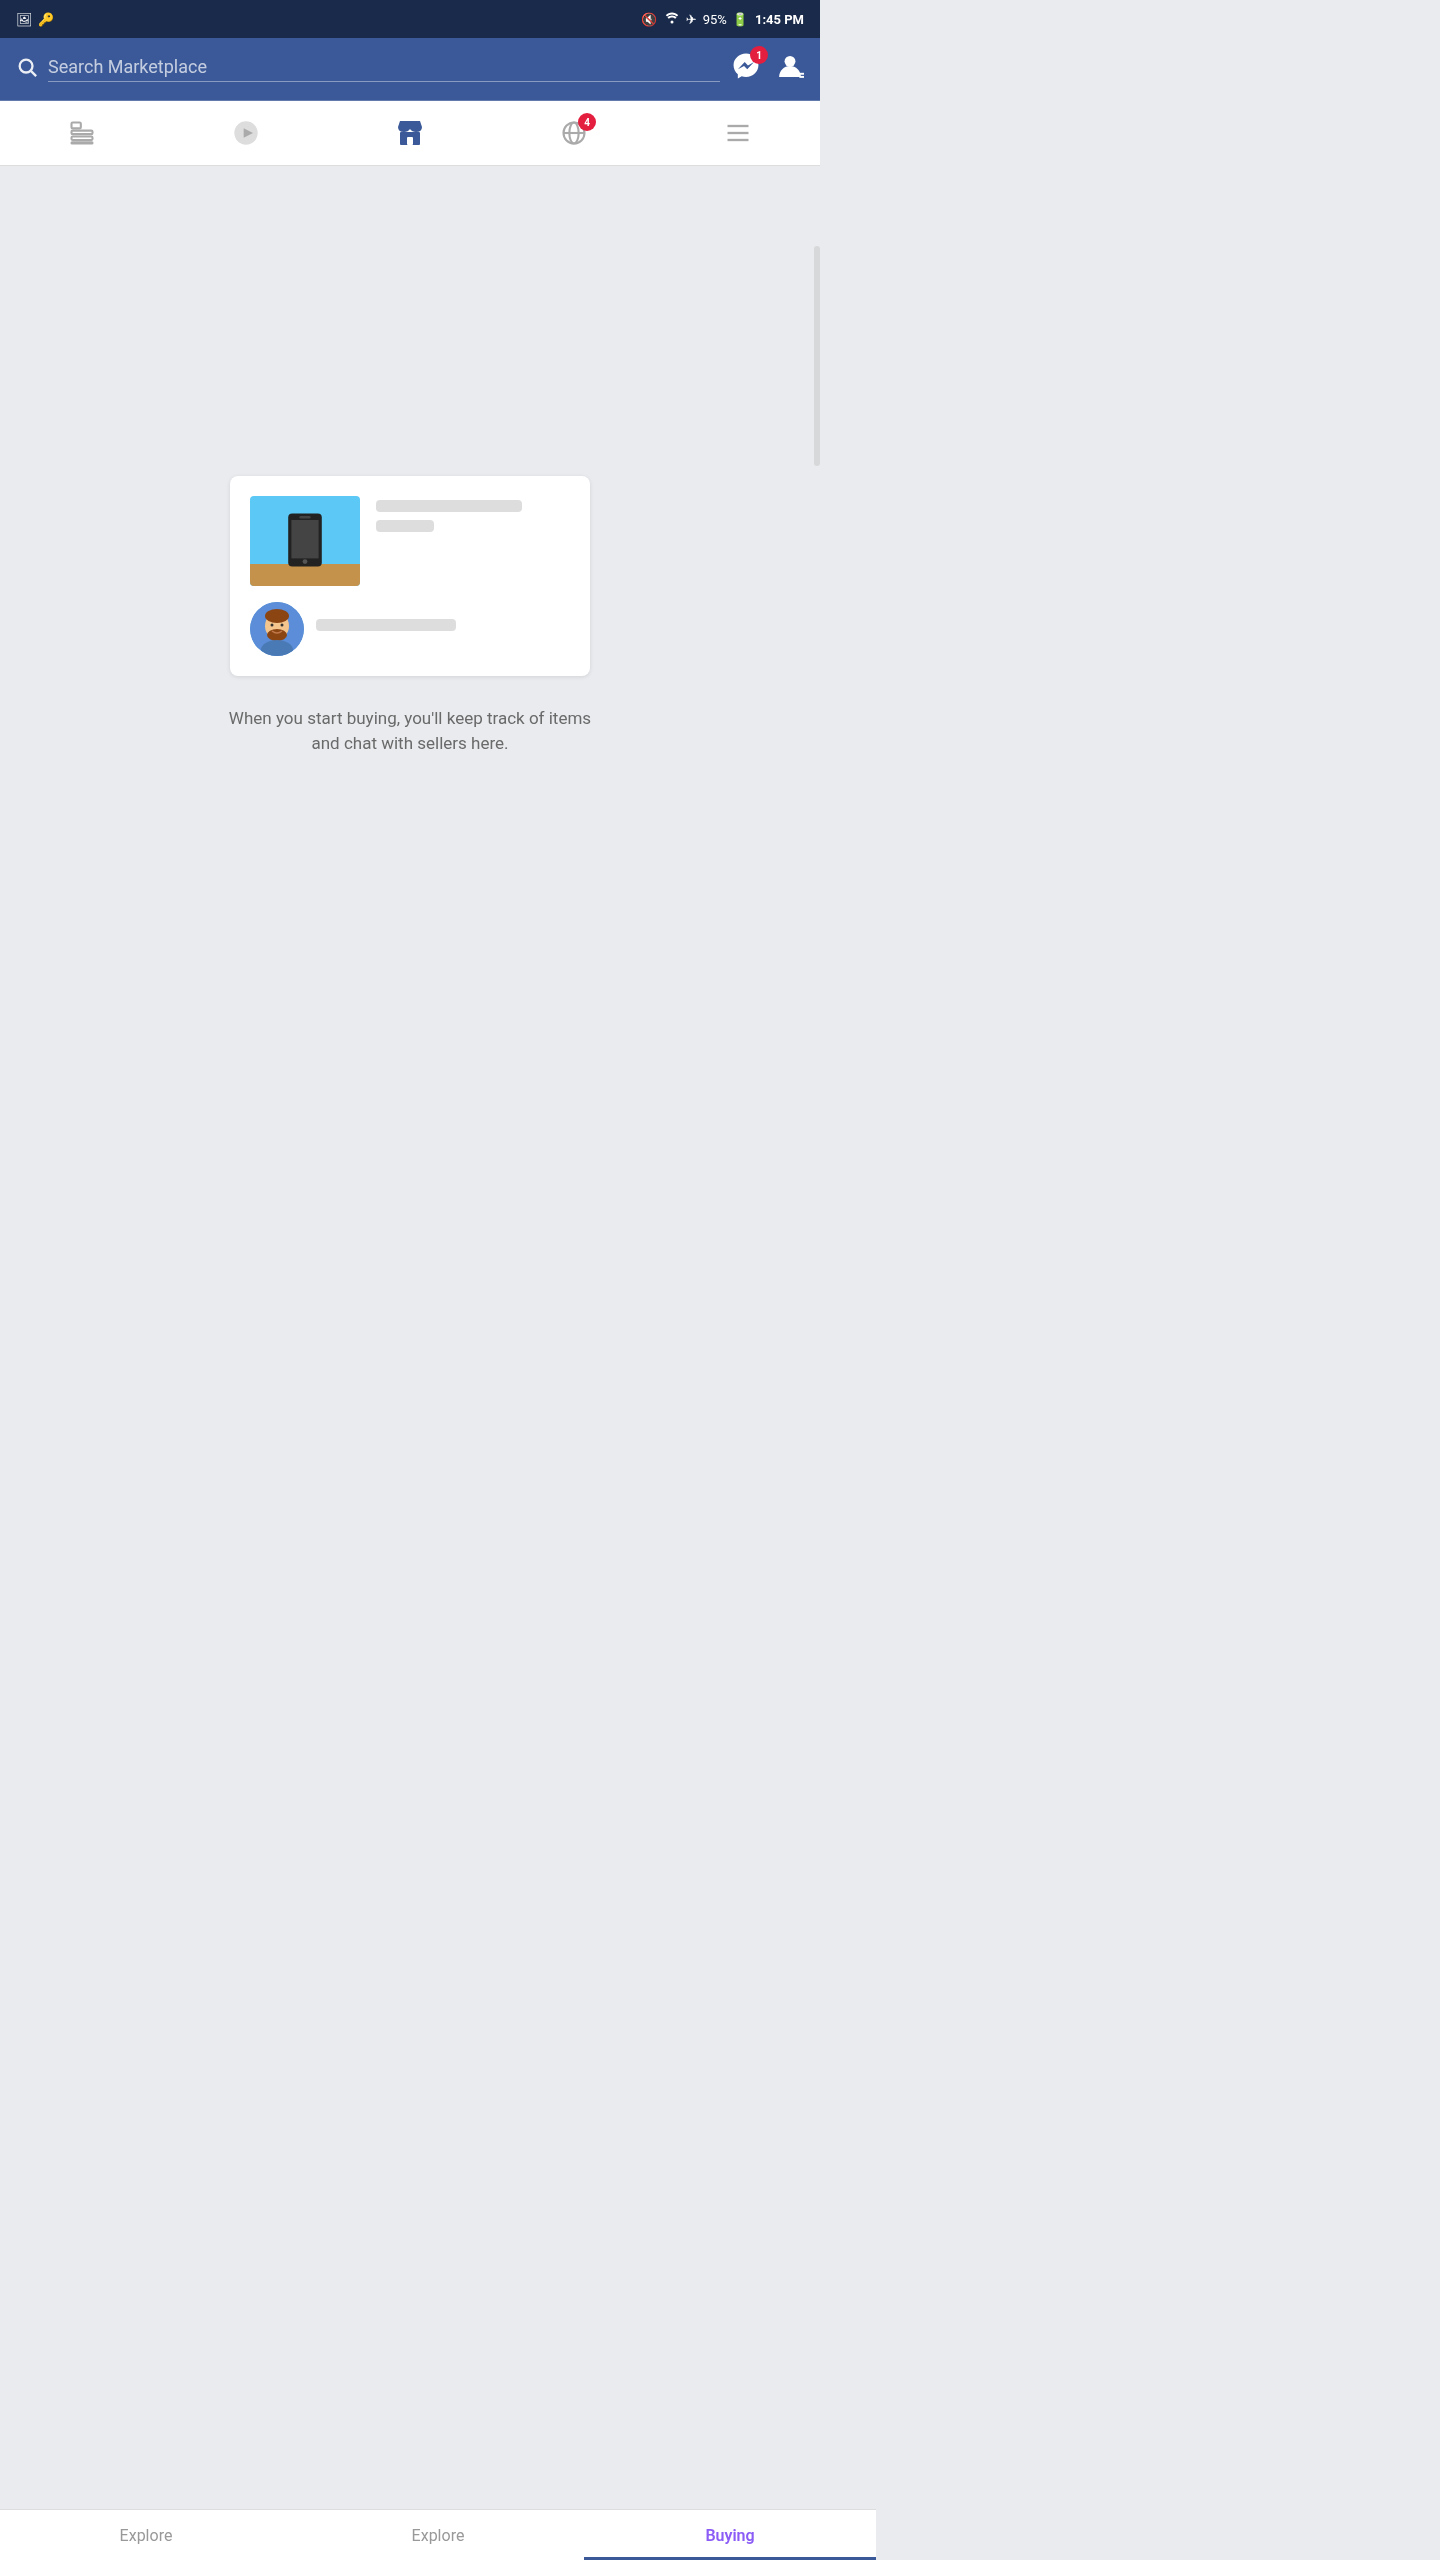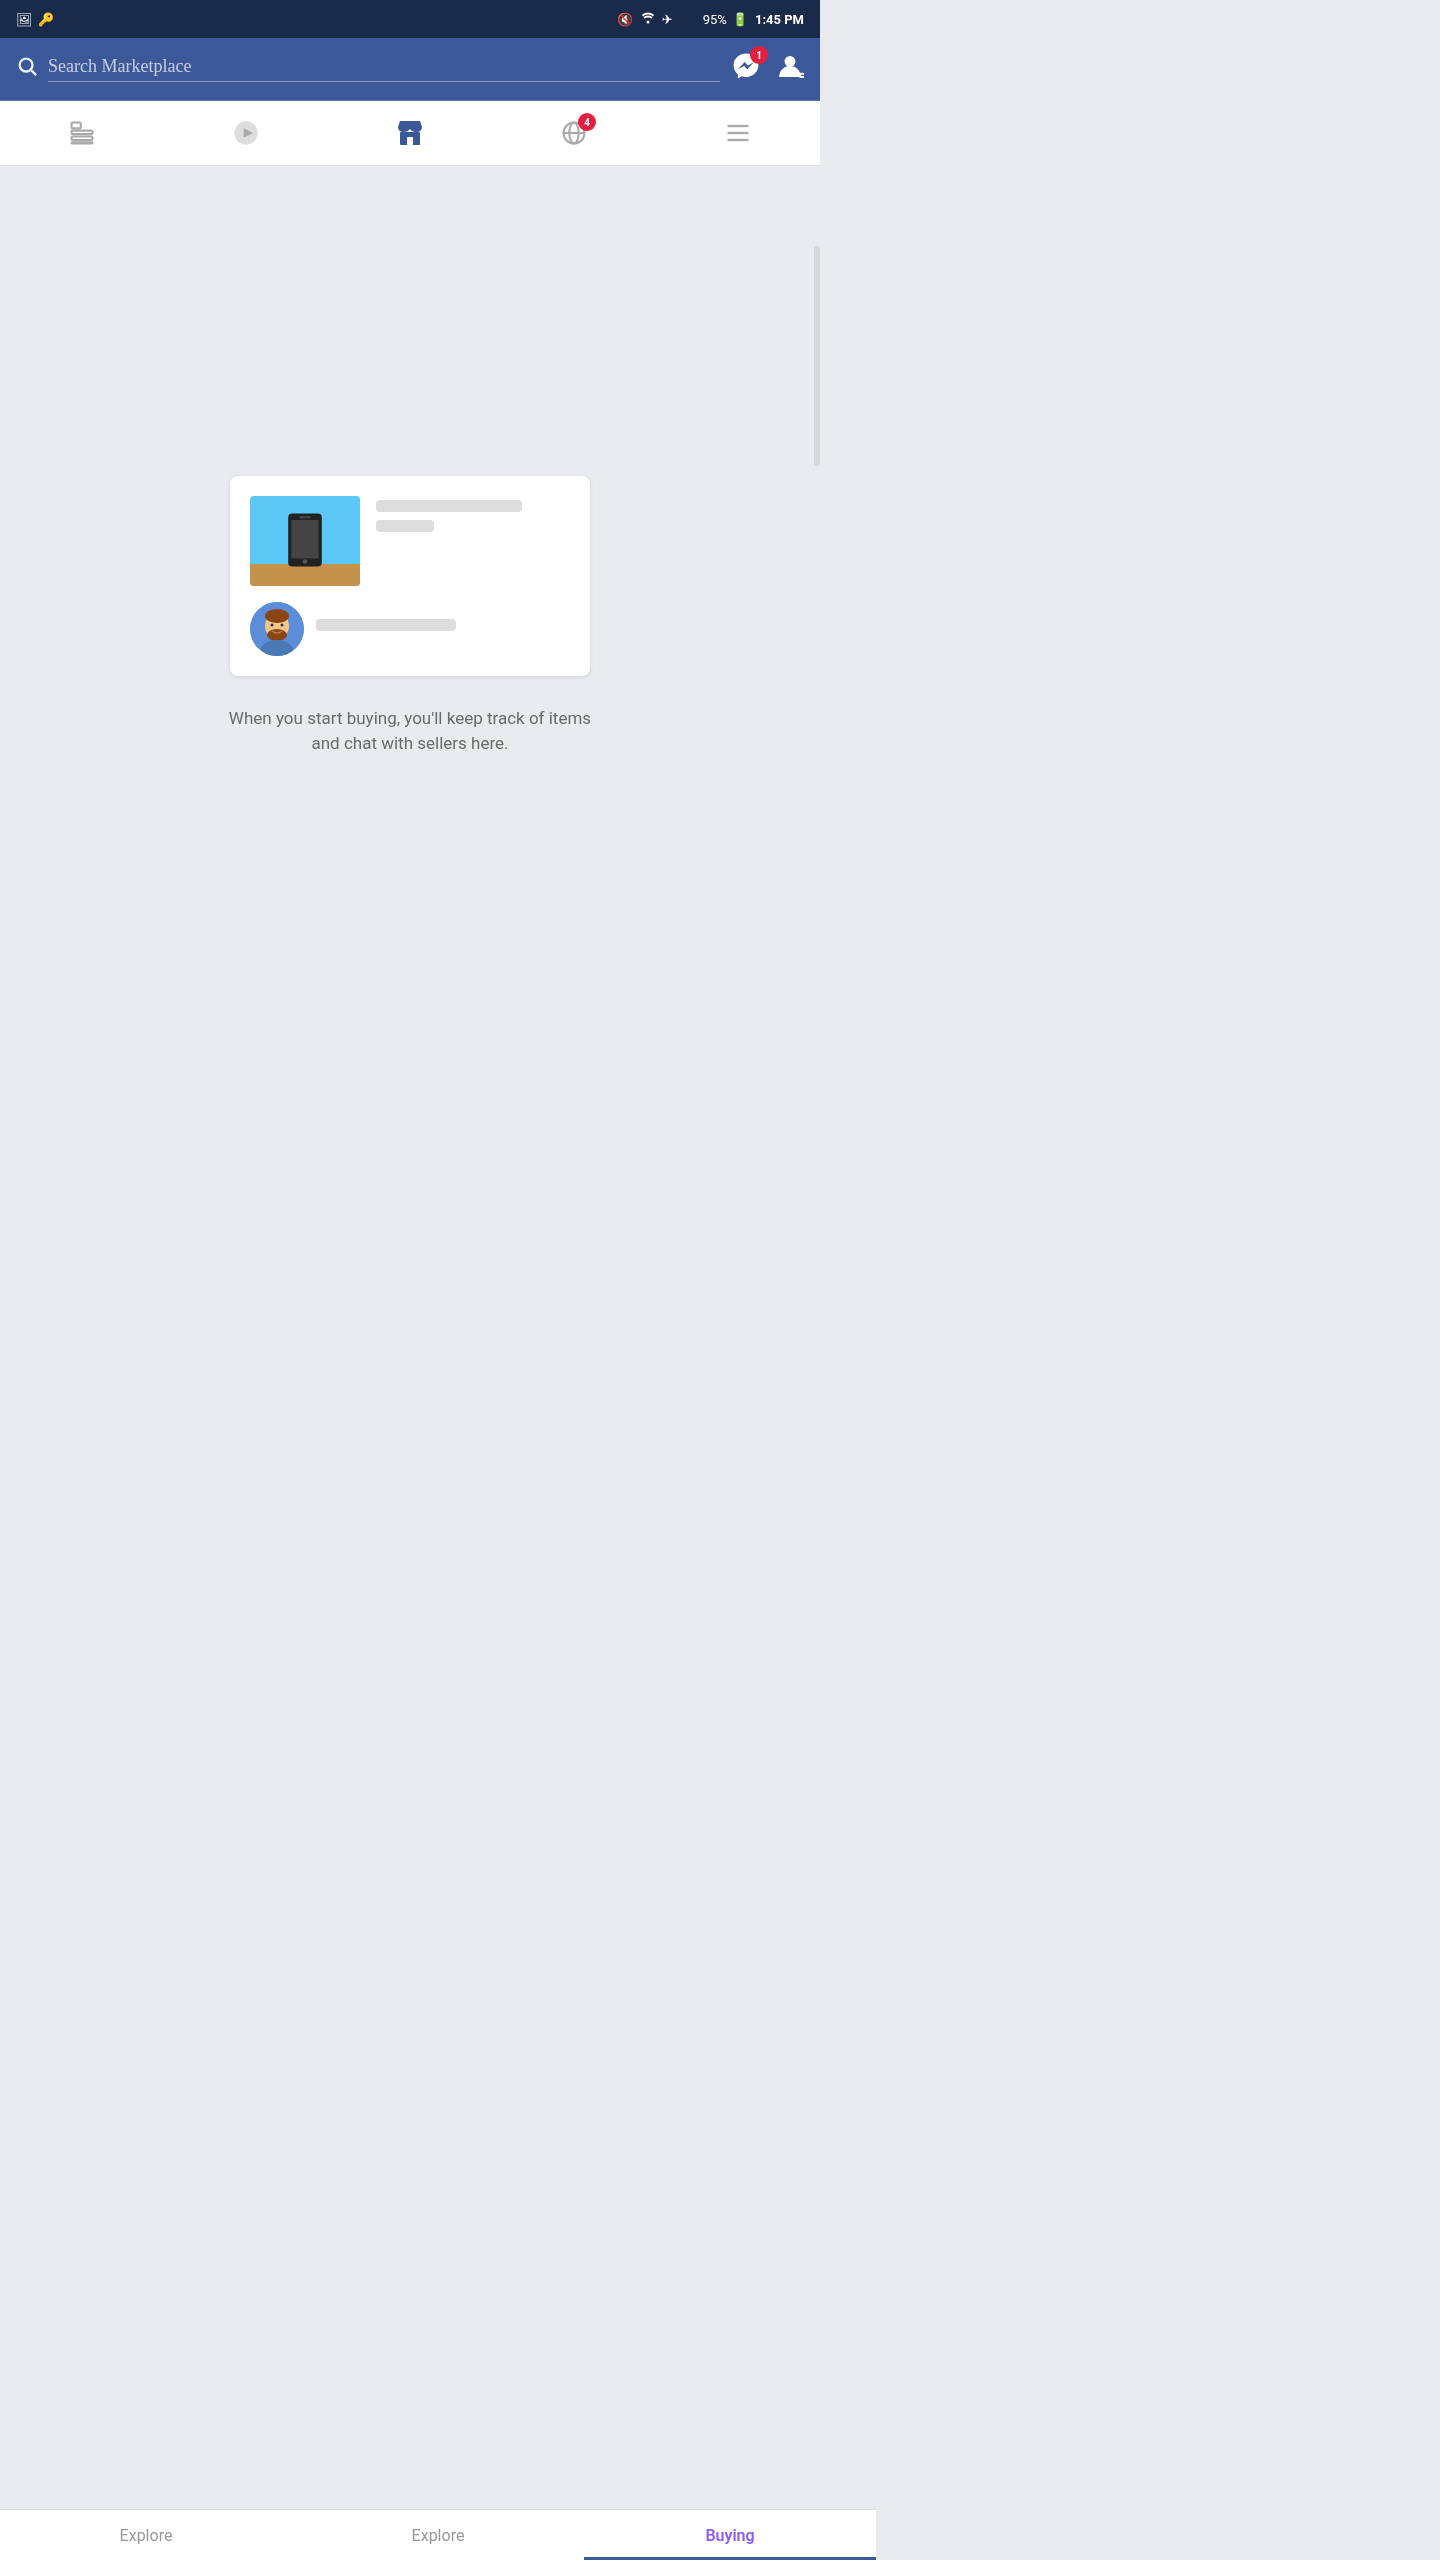--- a/index.html
+++ b/index.html
@@ -52,21 +52,20 @@
       align-items: center;
       gap: 12px;
       border-bottom: 1px solid rgba(255,255,255,0.2);
     }
 
     .search-input-wrapper {
       flex: 1;
       display: flex;
       align-items: center;
       gap: 10px;
-      font-family: Liberation Serif, serif;
     }
 
     .search-icon-wrapper {
       color: white;
       font-size: 22px;
       opacity: 0.9;
     }
 
     .search-input-text {
       color: rgba(255,255,255,0.7);
@@ -306,21 +305,21 @@
   <div class="status-bar-right">
     <span style="font-size:13px;">🔇</span>
     <span style="font-size:13px;">
       <svg width="16" height="14" viewBox="0 0 16 14" fill="white">
         <path d="M8 3.5C9.9 3.5 11.6 4.3 12.8 5.6L14.2 4.2C12.6 2.5 10.4 1.5 8 1.5C5.6 1.5 3.4 2.5 1.8 4.2L3.2 5.6C4.4 4.3 6.1 3.5 8 3.5Z"></path>
         <path d="M8 6.5C9.2 6.5 10.3 7 11.1 7.8L12.5 6.4C11.3 5.2 9.7 4.5 8 4.5C6.3 4.5 4.7 5.2 3.5 6.4L4.9 7.8C5.7 7 6.8 6.5 8 6.5Z"></path>
         <circle cx="8" cy="11" r="1.5"></circle>
       </svg>
     </span>
     <span style="font-size:13px;">✈</span>
-    <span style="font-size:13px;color:white;margin-left:24px;">95%</span>
+    <span style="font-size:13px;color:white;">95%</span>
     <span style="font-size:13px;">🔋</span>
     <span style="font-size:13px;color:white;font-weight:700;">1:45 PM</span>
   </div>
 </div>
 
 <div class="search-bar">
   <div class="search-input-wrapper">
     <div class="search-icon-wrapper">
       <svg width="22" height="22" viewBox="0 0 24 24" fill="none" stroke="white" stroke-width="2.5">
         <circle cx="11" cy="11" r="7"></circle>

